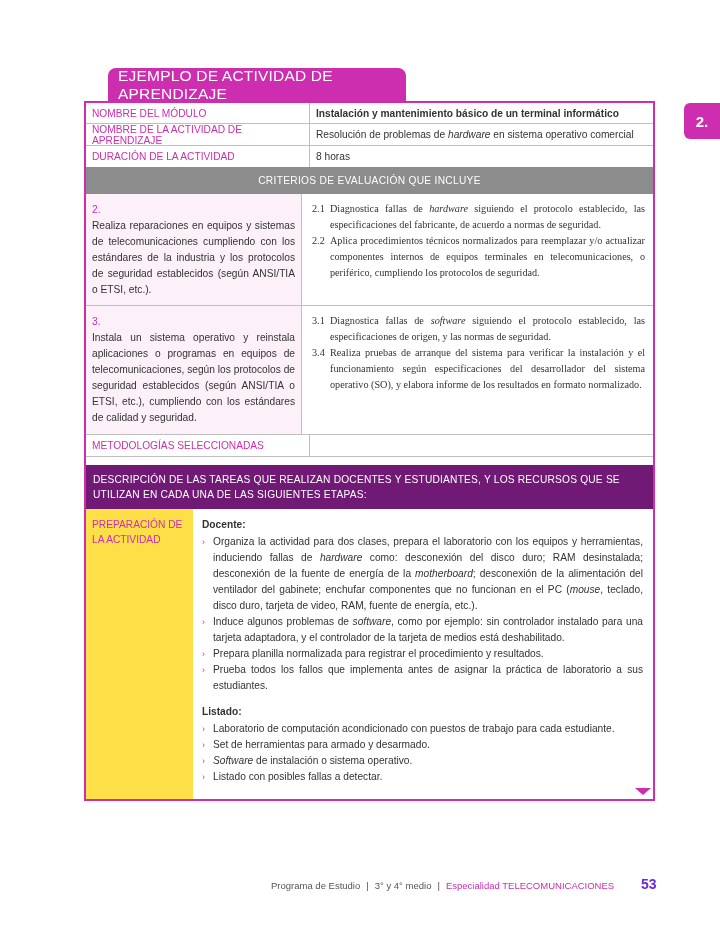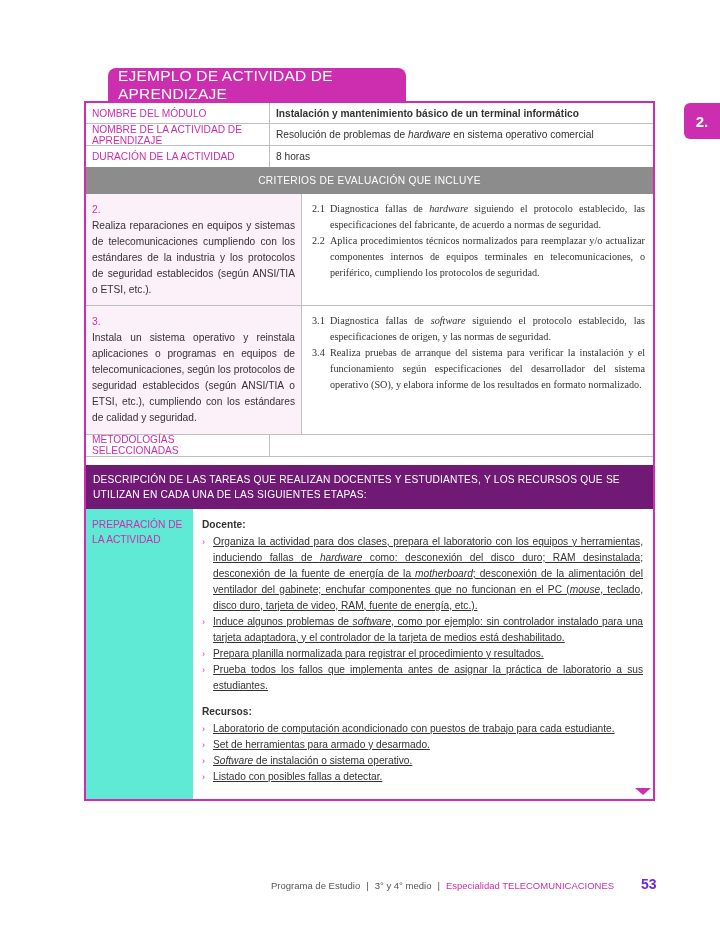--- a/index.html
+++ b/index.html
@@ -24,21 +24,21 @@
   }
 
   .table {
     position: absolute; left: 84px; top: 101px; width: 571px;
     border: 2px solid #cc2eaf; border-top: none;
     font-size: 10.2px;
     font-family: "Liberation Sans Narrow", "Liberation Sans", sans-serif;
   }
   .row { display: flex; border-top: 1px solid #bfbfbf; }
   .row:first-child { border-top: 2px solid #cc2eaf; }
-  .cell-l { width: 184px; border-right: 1px solid #bfbfbf; padding: 4px 6px; }
+  .cell-l { width: 224px; border-right: 1px solid #bfbfbf; padding: 4px 6px; }
   .cell-r { flex: 1; padding: 4px 6px; }
   .label-pink { color: #cc2eaf; }
   .row.h22 { height: 22px; }
   .row.h22 .cell-l, .row.h22 .cell-r { padding: 0 6px; display: flex; align-items: center; }
 
   .hdr-row { display: flex; height: 27px; border-top: none; }
   .hdr-l { width: 216px; background: #cc2eaf; color: #fff; display: flex; align-items: center; justify-content: center; letter-spacing: 0.3px; }
   .hdr-r { flex: 1; background: #8c8c8c; color: #fff; display: flex; align-items: center; justify-content: center; letter-spacing: 0.3px; }
 
   .lrn-row { display: flex; border-top: 1px solid #bfbfbf; }
@@ -49,26 +49,26 @@
   .crit-n { width: 18px; flex: none; }
   .crit-t { flex: 1; }
 
   .desc-hdr {
     background: #701a75; color: #fff; padding: 7px 6px 6px 7px; line-height: 15.5px;
     border-top: 8px solid #fff; letter-spacing: 0.2px;
   }
   .wrap-desc { border-top: 1px solid #bfbfbf; }
 
   .prep-row { display: flex; }
-  .prep-l { width: 107px; background: #5eead4; padding: 8px 6px; color: #cc2eaf; line-height: 15px; }
+  .prep-l { width: 107px; background: #fde047; padding: 8px 6px; color: #cc2eaf; line-height: 15px; }
   .prep-r { flex: 1; padding: 8px 10px 14px 9px; line-height: 16px; position: relative; }
   .sect-title { font-weight: bold; color: #333; margin-bottom: 1px; }
   .bullet { display: flex; text-align: justify; }
   .bullet-mark { width: 11px; flex: none; color: #cc2eaf; font-size: 9px; }
-  .bullet-t { flex: 1; text-decoration: underline; }
+  .bullet-t { flex: 1; }
   .gap { height: 10px; }
   .more-arrow {
     position: absolute; right: 2px; bottom: 4px; width: 0; height: 0;
     border-left: 8px solid transparent; border-right: 8px solid transparent; border-top: 7px solid #cc2eaf;
   }
 
   .footer {
     position: absolute; left: 271px; top: 880px; font-size: 9.5px; color: #555;
     font-family: "Liberation Sans Narrow", "Liberation Sans", sans-serif;
     display: flex; align-items: center;
@@ -163,21 +163,21 @@
           <div class="bullet">
             <span class="bullet-mark">›</span>
             <span class="bullet-t">Prepara planilla normalizada para registrar el procedimiento y resultados.</span>
           </div>
           <div class="bullet">
             <span class="bullet-mark">›</span>
             <span class="bullet-t">Prueba todos los fallos que implementa antes de asignar la práctica de laboratorio a sus estudiantes.</span>
           </div>
         </div>
       <div class="gap"></div>
-      <div class="sect-title">Recursos:</div>
+      <div class="sect-title">Listado:</div>
       <div id="recursos-list">
           <div class="bullet">
             <span class="bullet-mark">›</span>
             <span class="bullet-t">Laboratorio de computación acondicionado con puestos de trabajo para cada estudiante.</span>
           </div>
           <div class="bullet">
             <span class="bullet-mark">›</span>
             <span class="bullet-t">Set de herramientas para armado y desarmado.</span>
           </div>
           <div class="bullet">

